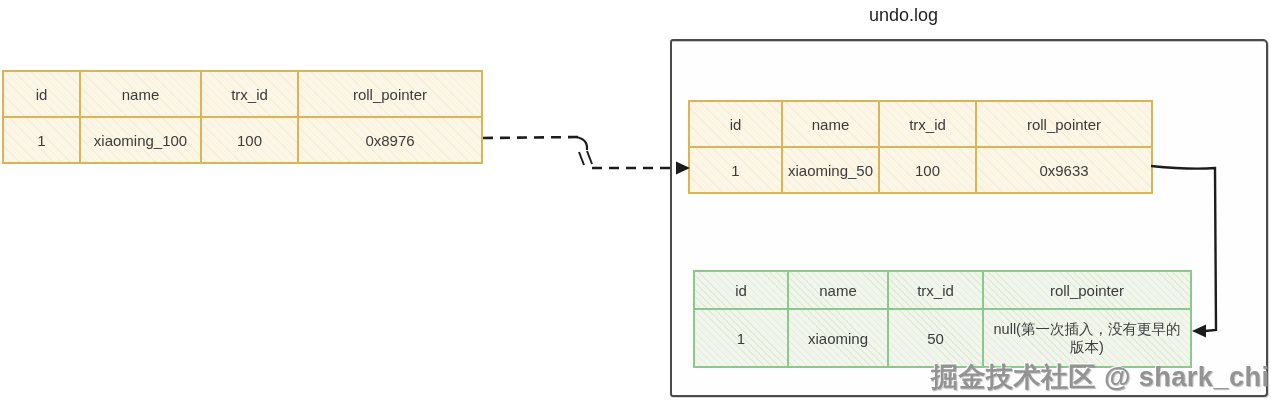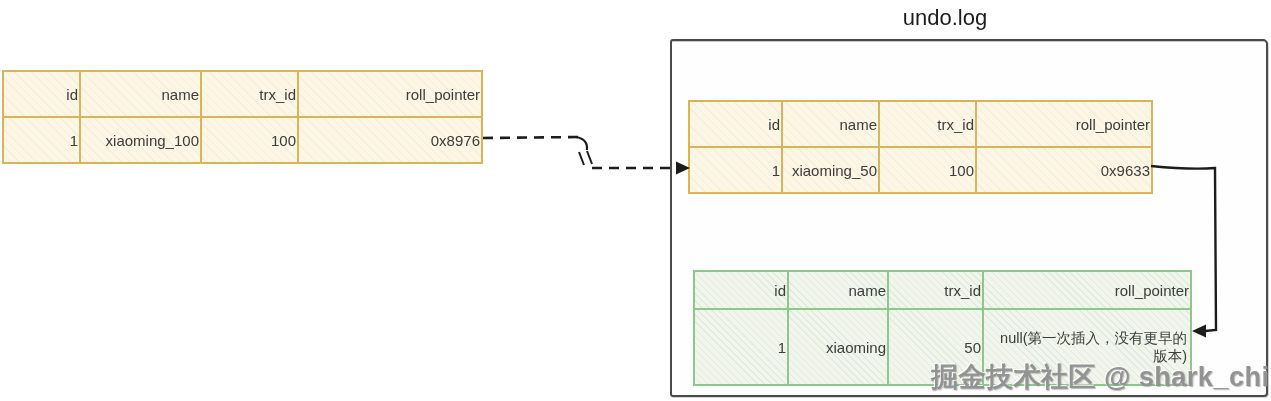--- a/index.html
+++ b/index.html
@@ -12,50 +12,50 @@
   
   .big-box{
     position:absolute;left:670px;top:39px;width:594px;height:354px;
     border:2px solid #4a4a4a;
     border-radius:3px 5px 4px 3px;
     box-shadow:inset 0 2px 0 -1px rgba(140,140,140,.45), 1px 1px 0 rgba(120,120,120,.30);
     background:#fefefe;
   }
   .box-title{
     position:absolute;left:869px;top:5px;width:152px;
-    text-align:center;font-size:22px;color:#1d1d1d;
+    font-size:18px;color:#1d1d1d;
   }
 
   
   table.rec{
     position:absolute;border-collapse:collapse;table-layout:fixed;
     font-size:15px;text-align:center;color:#3c3c3c;
   }
-  table.rec td{overflow:hidden;text-align:right;}
+  table.rec td{overflow:hidden;}
   table.yellow{
     background-color:#fbf6e5;
     background-image:repeating-linear-gradient(45deg,rgba(214,182,110,.12) 0 1px,transparent 1px 6px);
   }
   table.yellow td{border:2px solid #dcb458;}
   table.green{
     background-color:#f1f5ec;
     background-image:repeating-linear-gradient(45deg,rgba(140,195,140,.18) 0 1px,transparent 1px 5px);
   }
   table.green td{border:2px solid #8cc88c;}
 
   #tbl-latest{left:2px;top:70px;width:479px;}
   #tbl-latest tr{height:46px;}
 
   #tbl-undo1{left:688px;top:100px;width:463px;}
   #tbl-undo1 tr{height:46px;}
 
   #tbl-undo0{left:693px;top:270px;width:497px;}
   #tbl-undo0 tr.hdr{height:38px;}
   #tbl-undo0 tr.dat{height:47px;}
-  #tbl-undo0 td.wrapcell{font-size:14.5px;line-height:1.25;padding:19px 3px;}
+  #tbl-undo0 td.wrapcell{font-size:14.5px;line-height:1.25;padding:10px 3px;}
 
   
   svg.overlay{position:absolute;left:0;top:0;pointer-events:none;}
 
   
   .watermark{
     position:absolute;left:931px;top:359px;white-space:nowrap;
     font-size:27px;font-weight:bold;color:#939393;letter-spacing:.5px;
     text-shadow:-1px -1px 0 rgba(255,255,255,.95), 1px 1px 1px rgba(130,130,130,.55);
     z-index:5;

